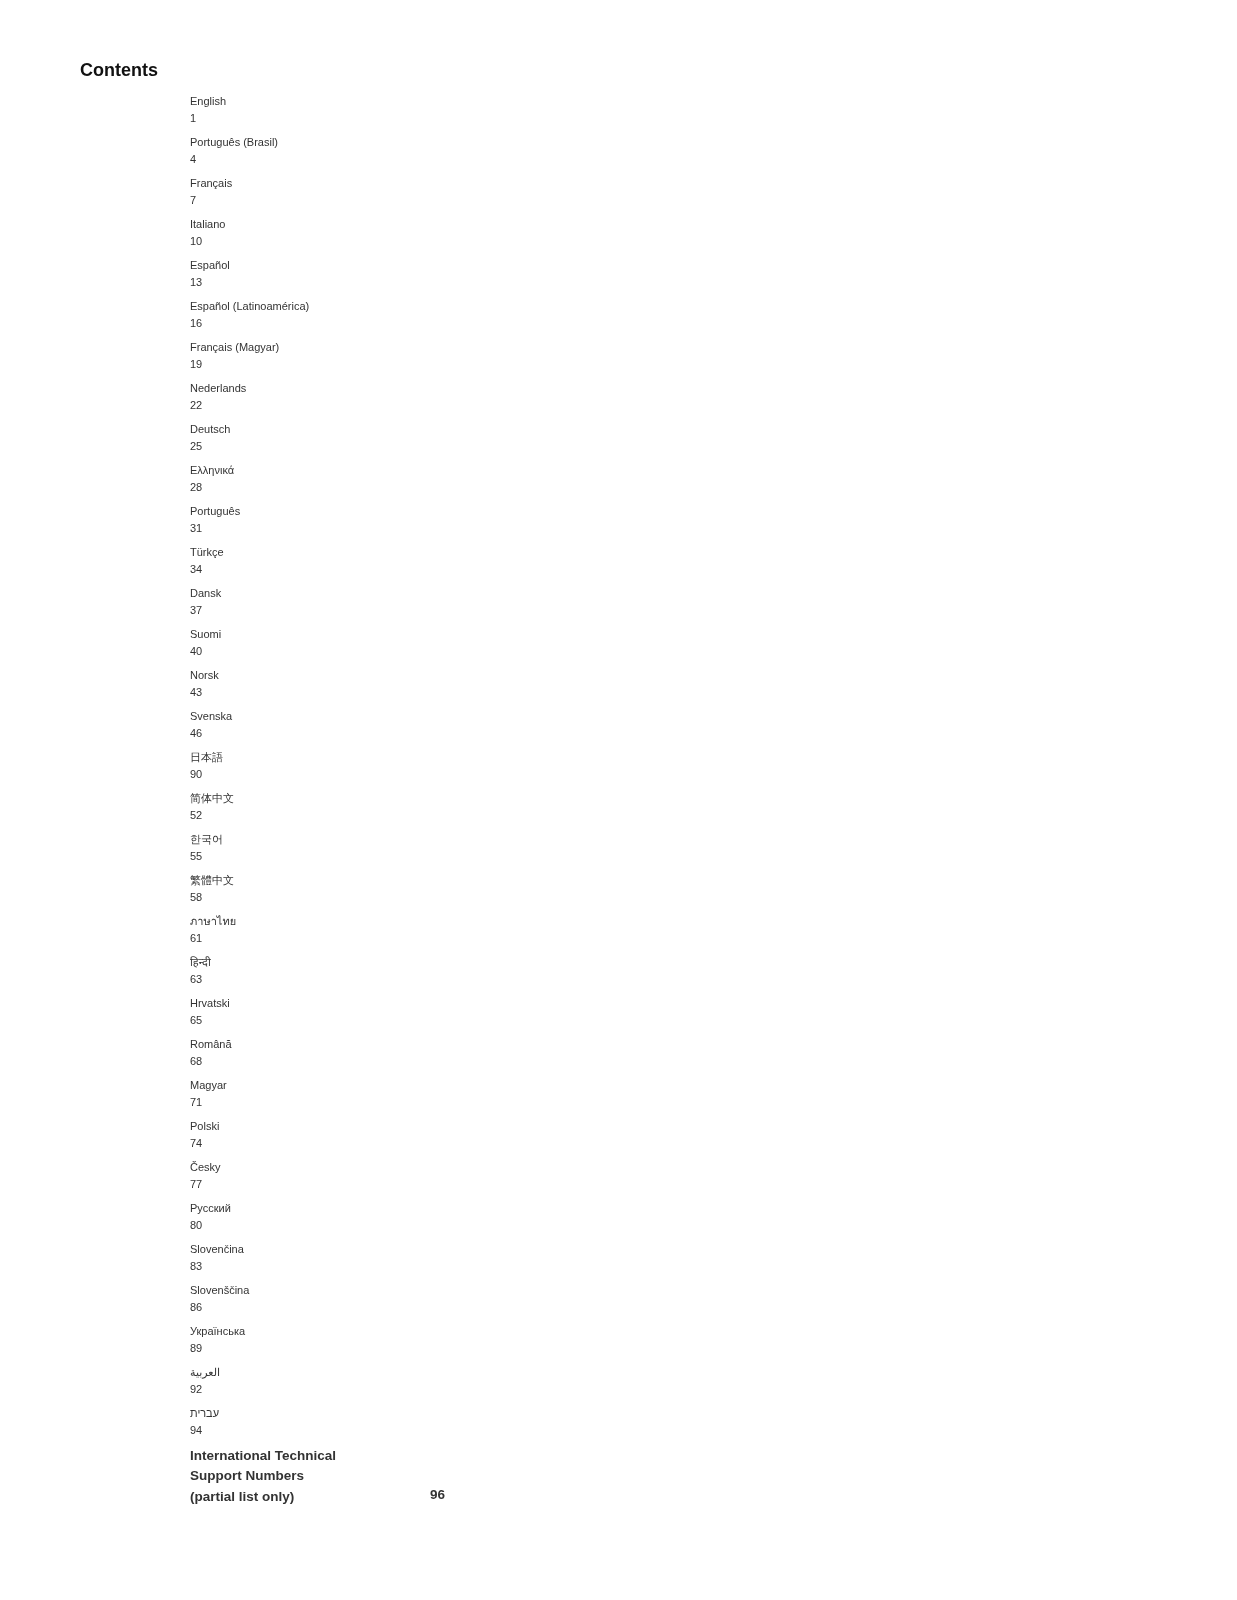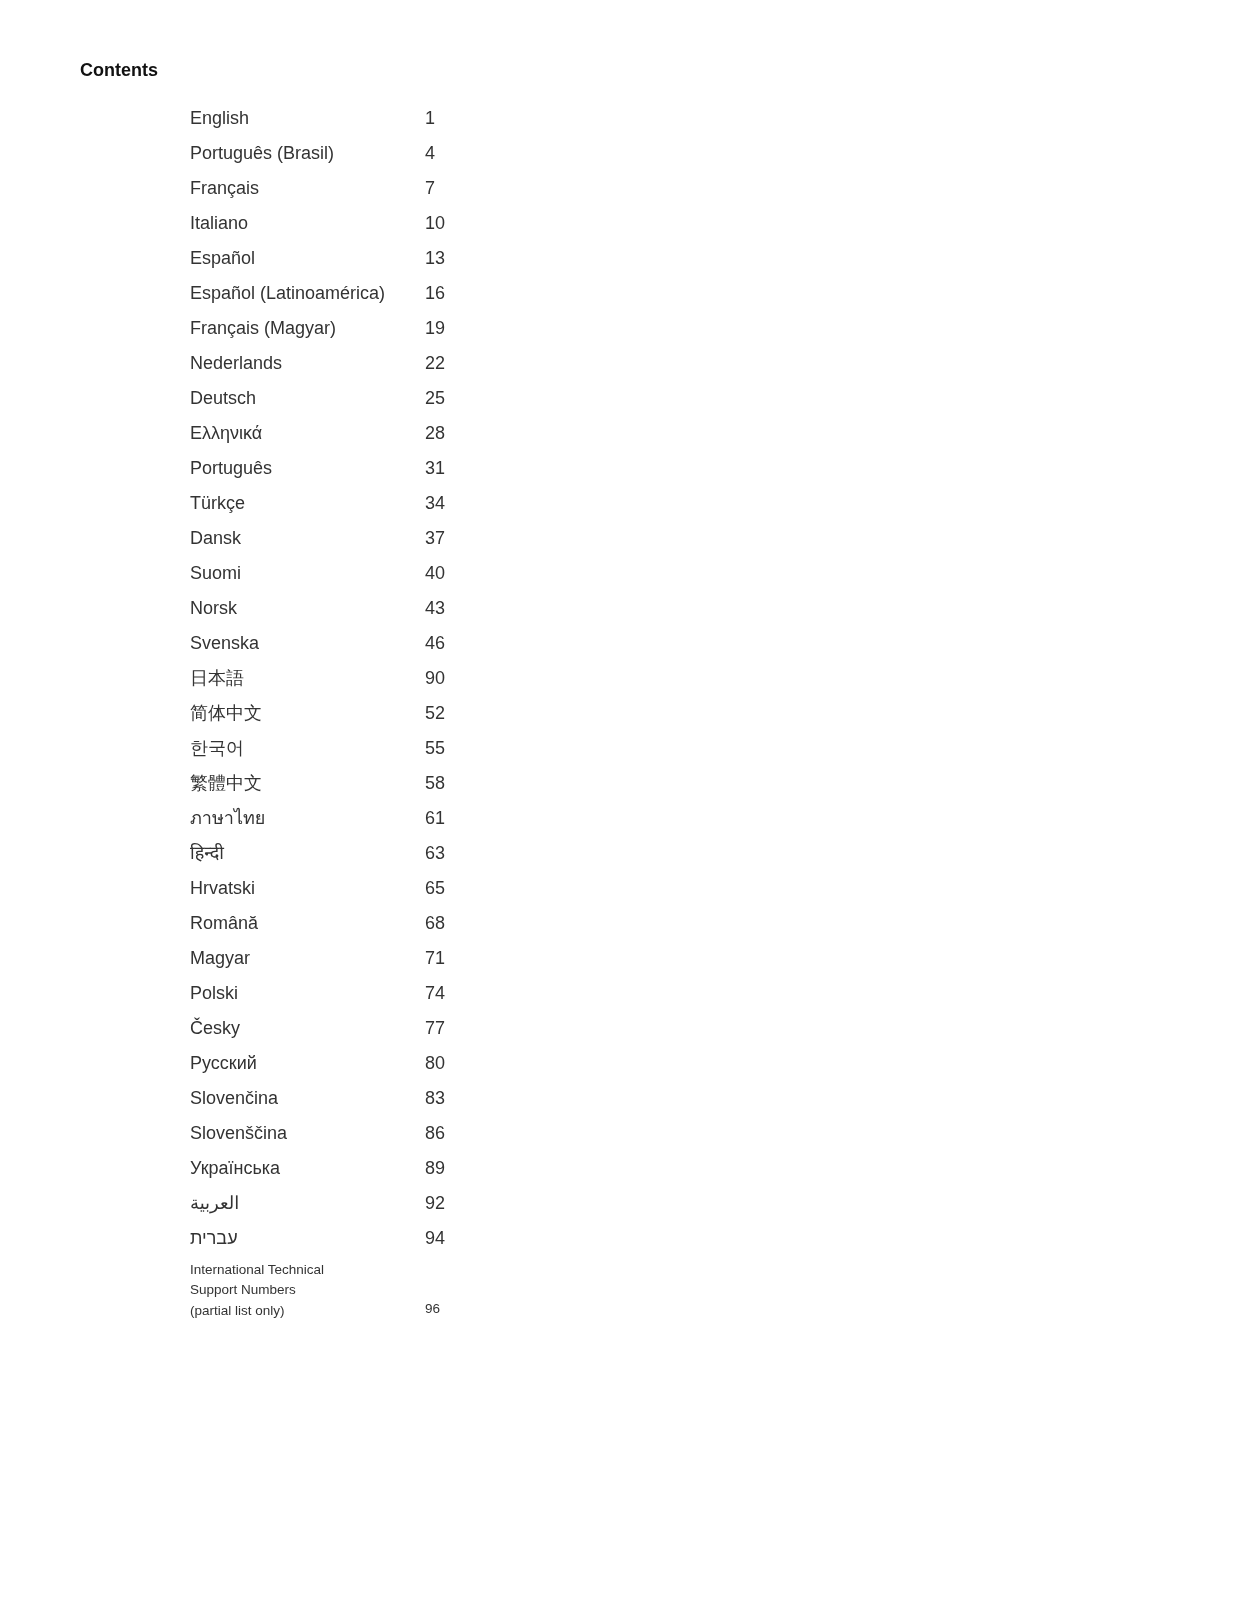--- a/index.html
+++ b/index.html
@@ -14,67 +14,69 @@
       font-size: 14px;
       color: #333333;
       width: 1237px;
       min-height: 1600px;
       padding: 60px 80px;
     }
 
     .contents-title {
       font-size: 18px;
       font-weight: bold;
-      margin-bottom: 20px;
+      margin-bottom: 8px;
       color: #111111;
     }
 
     .contents-table {
       margin-left: 110px;
       width: 260px;
     }
 
     .toc-row {
       display: flex;
       justify-content: space-between;
       align-items: baseline;
       padding: 4px 0;
-      font-size: 18px;
+      font-size: 11px;
       color: #333333;
       line-height: 1.5;
+      flex-direction: column;
     }
 
     .toc-row .toc-label {
       flex: 1;
       padding-right: 10px;
     }
 
     .toc-row .toc-page {
       min-width: 25px;
       text-align: left;
     }
 
     .toc-row-multiline {
       display: flex;
       justify-content: space-between;
       align-items: flex-end;
       padding: 4px 0;
       font-size: 13.5px;
       color: #333333;
       line-height: 1.5;
+      font-weight: bold;
     }
 
     .toc-row-multiline .toc-label {
       flex: 1;
       padding-right: 10px;
     }
 
     .toc-row-multiline .toc-page {
       min-width: 25px;
-      text-align: left;
+      text-align: center;
       align-self: flex-end;
       padding-bottom: 2px;
     }
   </style>
 </head>
 <body>
 
 <h1 class="contents-title">Contents</h1>
 
 <div class="contents-table">

